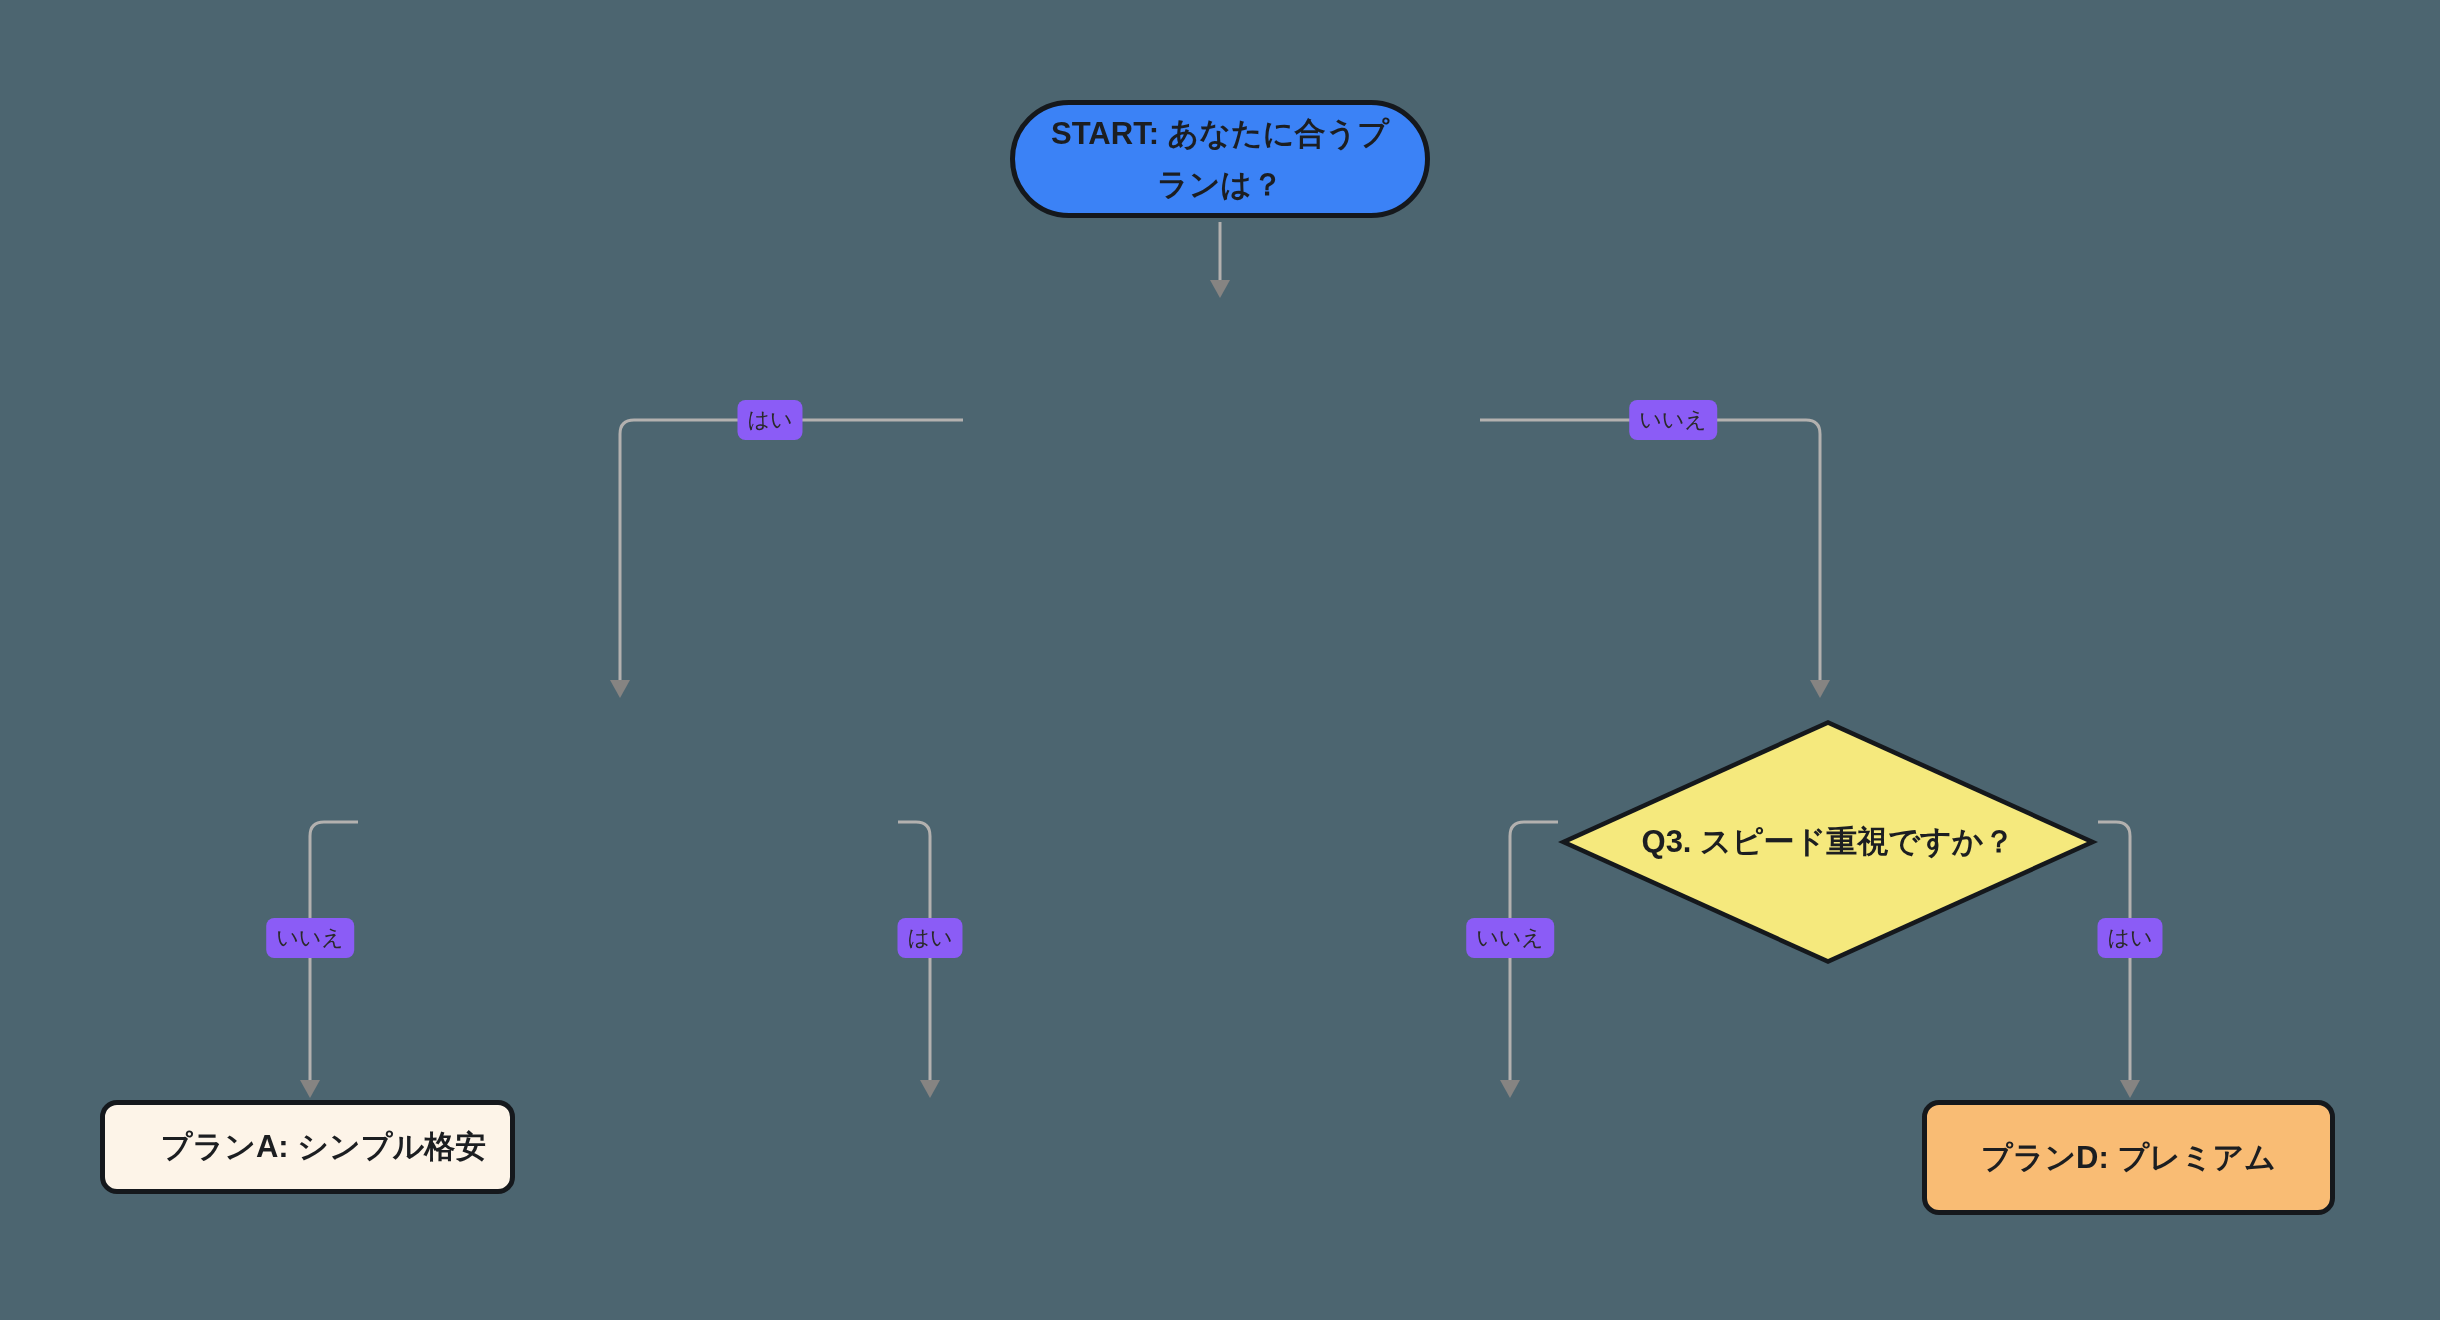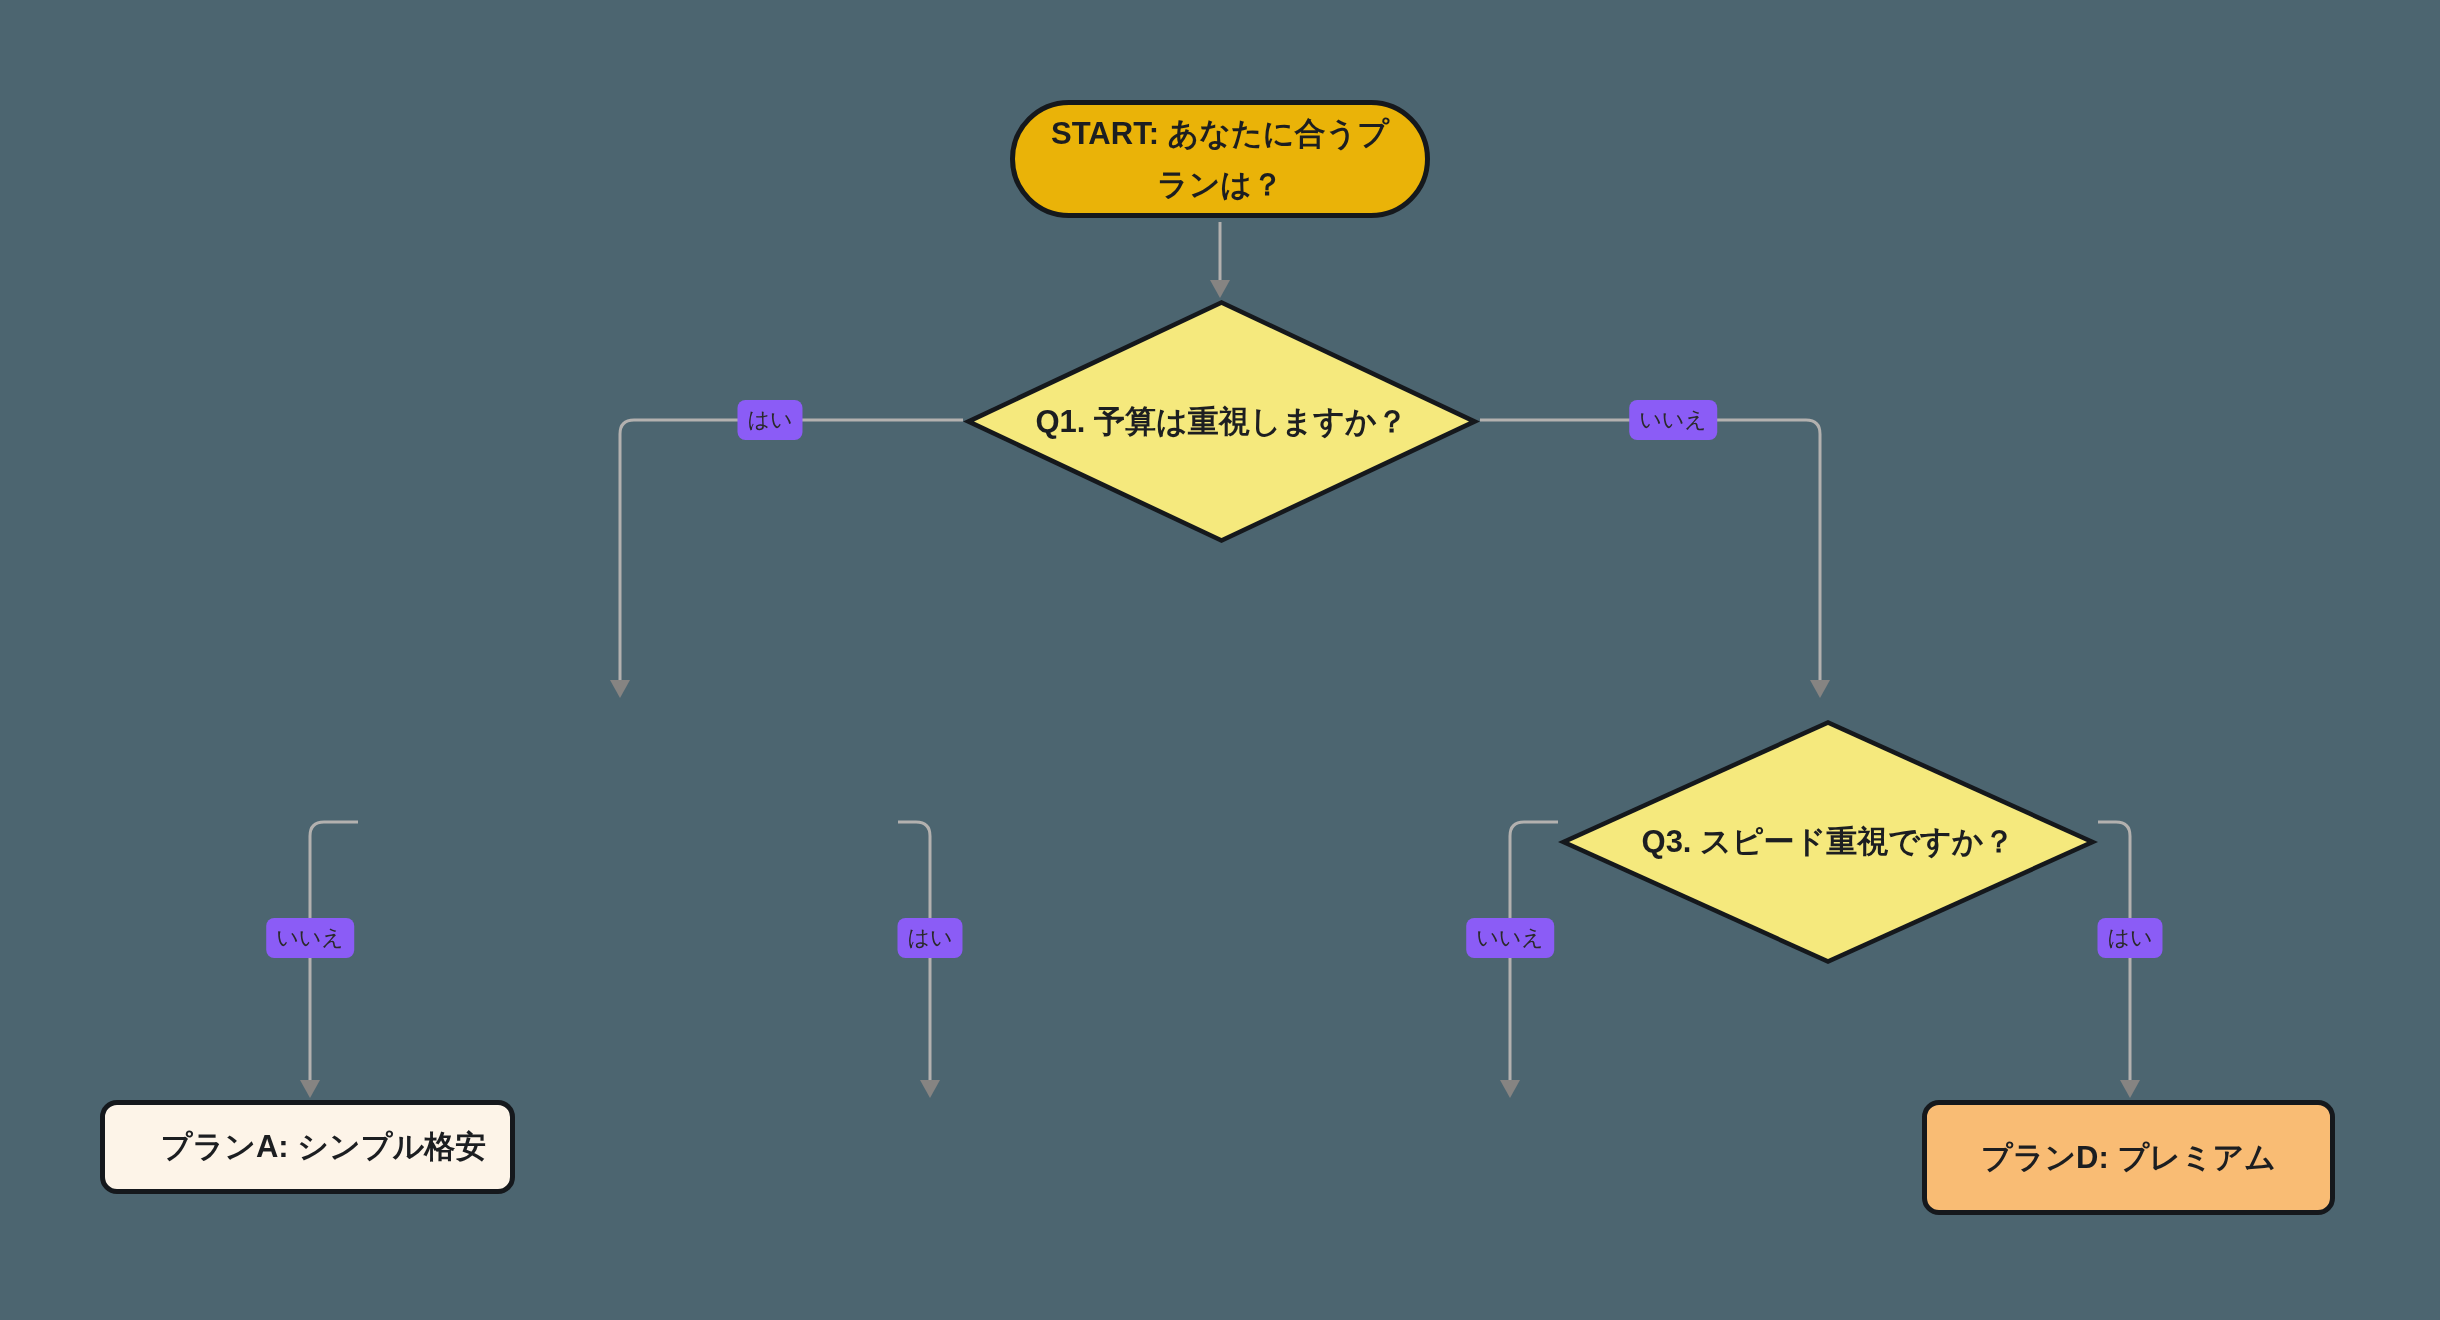--- a/index.html
+++ b/index.html
@@ -116,29 +116,24 @@
       <path d="M 1210 280 L 1230 280 L 1220 298 Z"></path>
       <path d="M 610 680 L 630 680 L 620 698 Z"></path>
       <path d="M 1810 680 L 1830 680 L 1820 698 Z"></path>
       <path d="M 300 1080 L 320 1080 L 310 1098 Z"></path>
       <path d="M 920 1080 L 940 1080 L 930 1098 Z"></path>
       <path d="M 1500 1080 L 1520 1080 L 1510 1098 Z"></path>
       <path d="M 2120 1080 L 2140 1080 L 2130 1098 Z"></path>
     </g>
   </svg>
 
-  <div class="node stadium n-start" style="background-color: #eab308;">
+  <div class="node stadium n-start" style="background-color: #3b82f6;">
     <span>START: あなたに合うプランは？</span>
   </div>
 
-  <div class="diamond n-q1">
-    <div class="d-outer"></div>
-    <div class="d-inner" style="background-color: rgb(245, 233, 125);"></div>
-    <div class="d-label">Q1. 予算は重視しますか？</div>
-  </div>
 
 
   <div class="diamond n-q3">
     <div class="d-outer"></div>
     <div class="d-inner" style="background-color: rgb(245, 233, 125);"></div>
     <div class="d-label">Q3. スピード重視ですか？</div>
   </div>
 
   <div class="node rect n-plan-a" style="background-color: rgb(253, 244, 232);">
     <span>プランA: シンプル格安</span>

